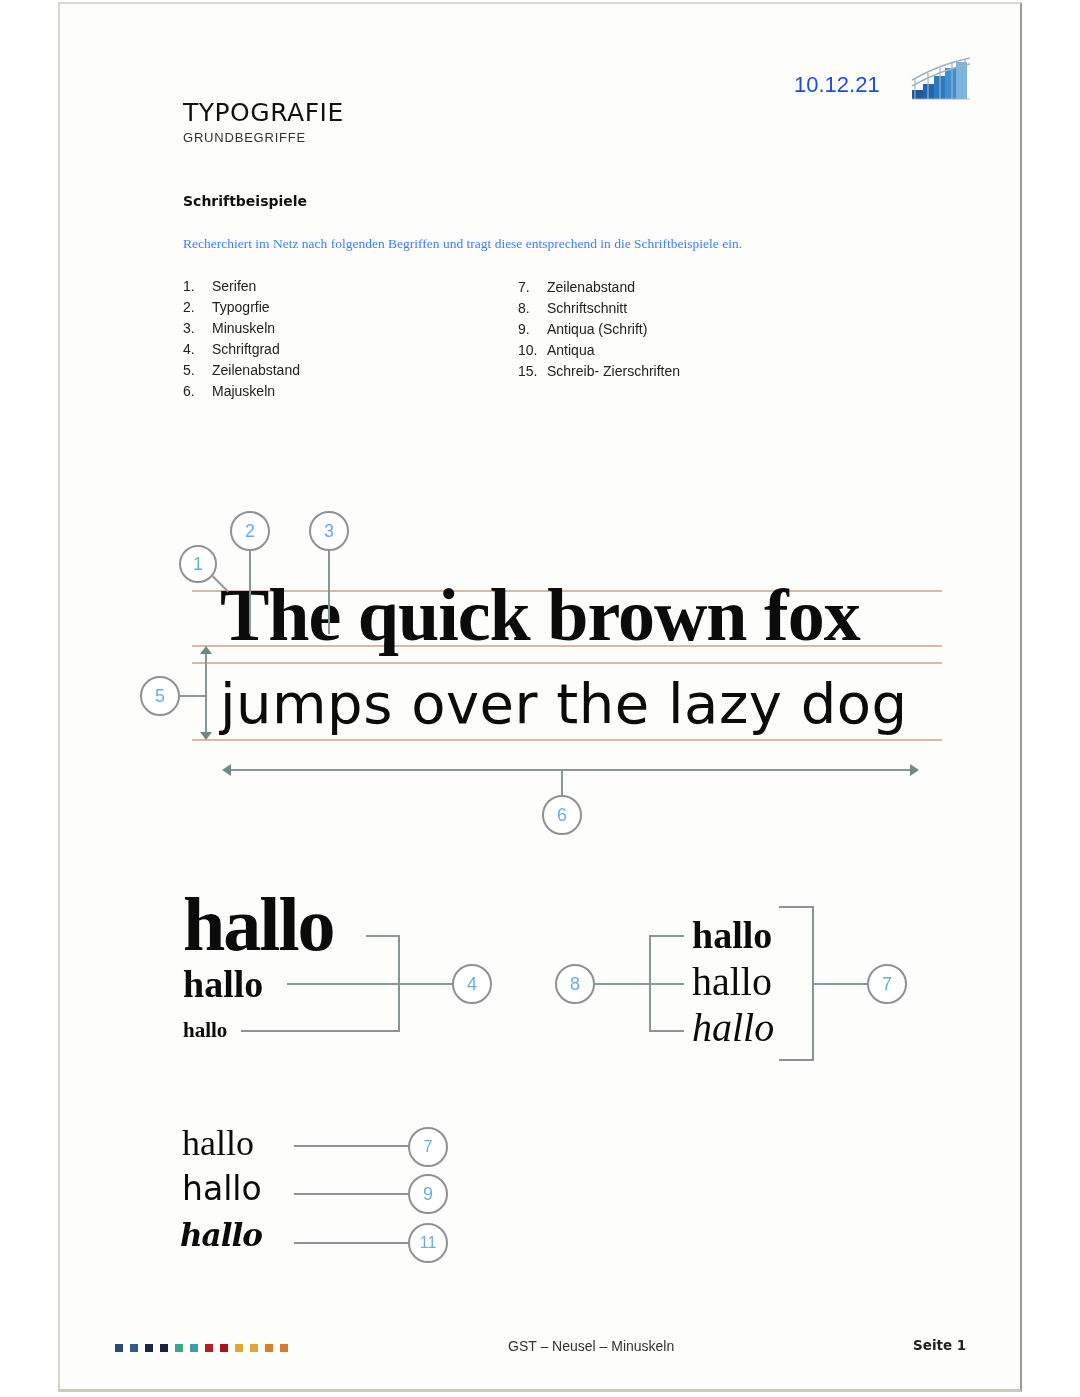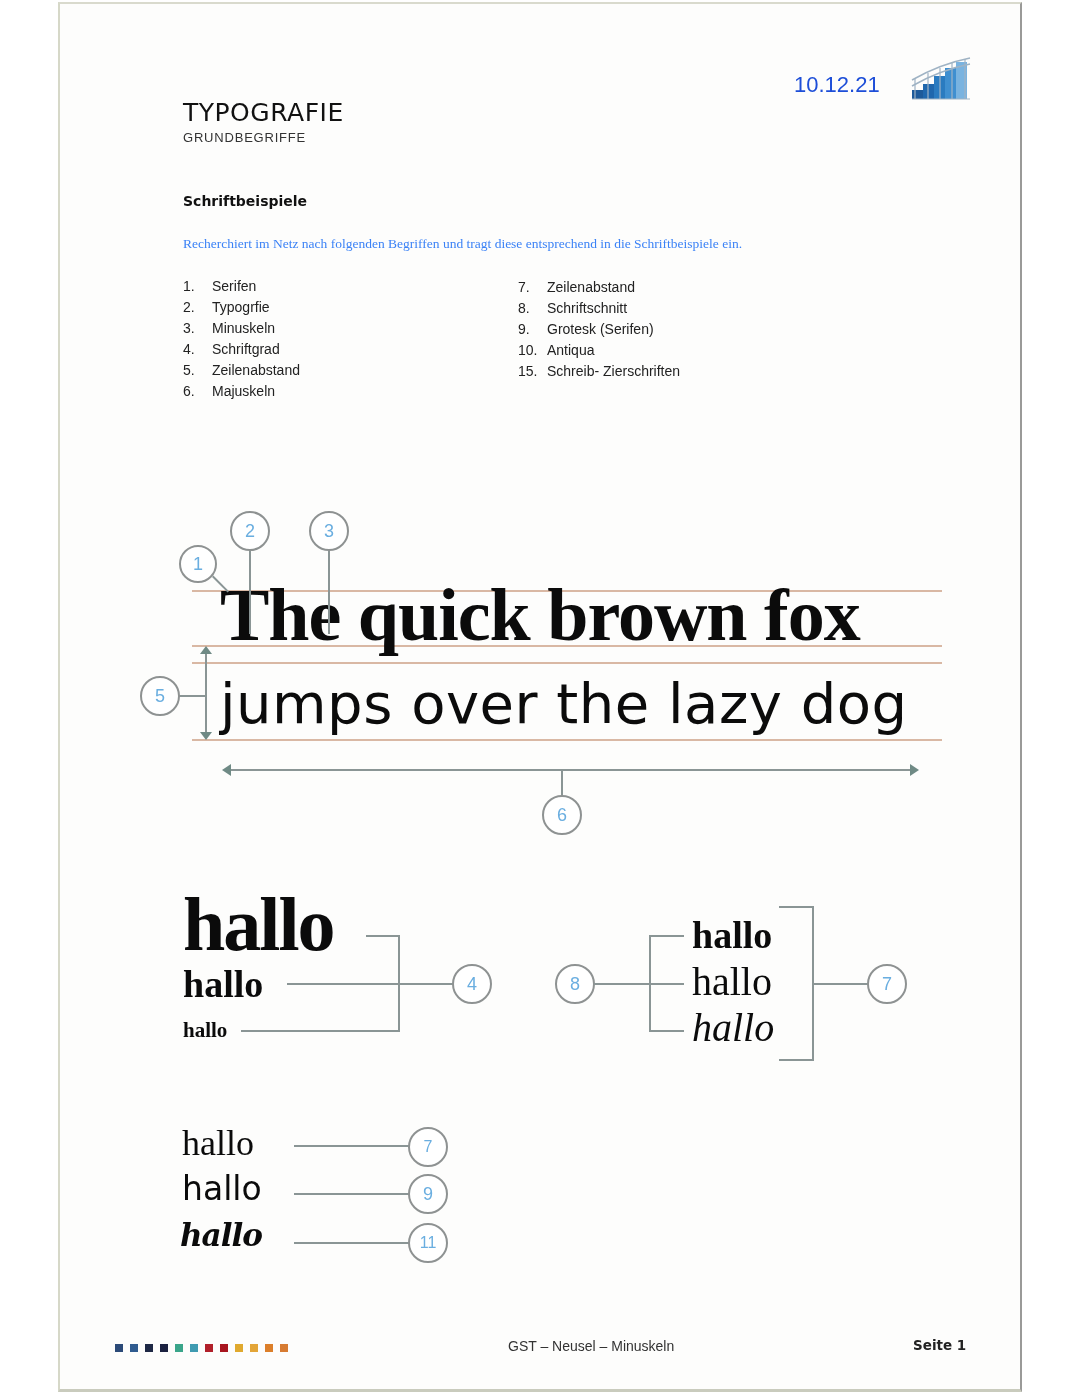--- a/index.html
+++ b/index.html
@@ -158,21 +158,21 @@
   <li>
       <span class="num">7.</span>
       <span>Zeilenabstand</span>
     </li>
   <li>
       <span class="num">8.</span>
       <span>Schriftschnitt</span>
     </li>
   <li>
       <span class="num">9.</span>
-      <span>Grotesk (Serifen)</span>
+      <span>Antiqua (Schrift)</span>
     </li>
   <li>
       <span class="num">10.</span>
       <span>Antiqua</span>
     </li>
   <li>
       <span class="num">15.</span>
       <span>Schreib- Zierschriften</span>
     </li>
 </ul>

